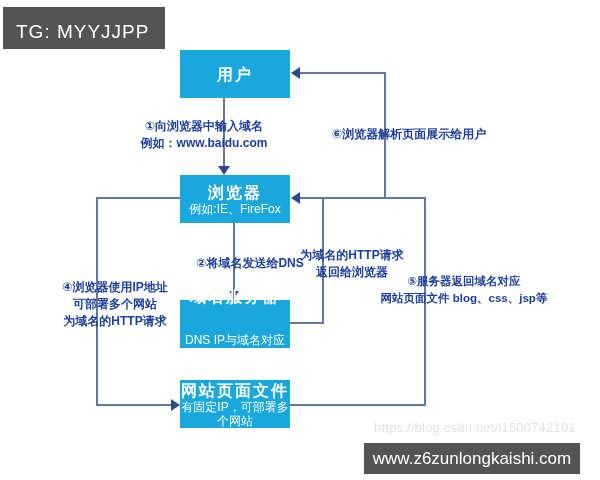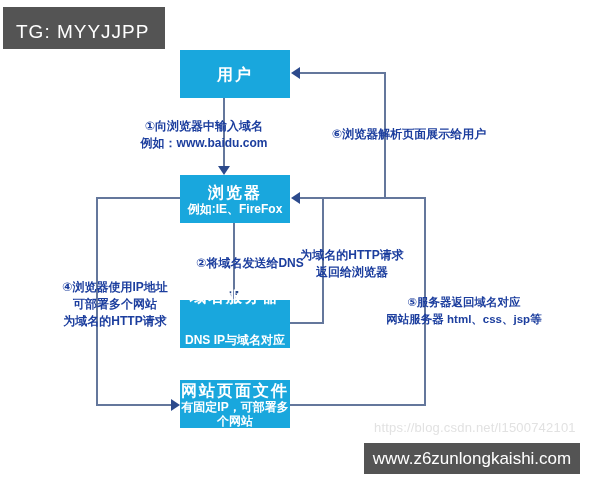--- a/index.html
+++ b/index.html
@@ -31,21 +31,21 @@
   
   .node {
     position: absolute;
     width: 110px; height: 48px;
     background: var(--node-fill, #19a7dd);
     color: #ffffff; text-align: center;
     display: flex; flex-direction: column; justify-content: center;
     overflow: visible;
   }
   .node .title { font-weight: bold; font-size: 16px; letter-spacing: 2px; line-height: 19px; }
-  .node .subtitle { font-weight: bold; font-size: 12px; line-height: 14px; letter-spacing: 0; }
+  .node .subtitle { font-weight: normal; font-size: 12px; line-height: 14px; letter-spacing: 0; }
   .node-user     { left: 180px; top: 50px; justify-content: center;  }
   .node-browser  { left: 180px; top: 175px; }
   .node-dns      { left: 180px; top: 300px; gap: 27px; }
   .node-web      { left: 180px; top: 380px; }
 
   
   .line { position: absolute; background: var(--connector, #64779c); }
 
   
   .arrow { position: absolute; width: 0; height: 0; }
@@ -58,21 +58,21 @@
     position: absolute;
     color: var(--label-text, #1c3e9e);
     font-weight: bold; font-size: 12px; line-height: 17px;
     text-align: center;
   }
   .step-1 { left: 140px; top: 118px; width: 128px; }
   .step-6 { left: 332px; top: 126px; width: 172px; text-align: left; }
   .step-2 { left: 190px; top: 255px; width: 120px; }
   .step-3 { left: 290px; top: 247px; width: 124px; }
   .step-4 { left: 58px;  top: 279px; width: 114px; text-align: center; }
-  .step-5 { left: 378px; top: 294px; width: 172px; font-size: 11.5px; }
+  .step-5 { left: 378px; top: 273px; width: 172px; font-size: 11.5px; }
 
   .watermark {
     position: absolute; left: 374px; top: 420px;
     color: var(--watermark-text, #e2e2e2);
     font-size: 13px; letter-spacing: 0.2px; text-align: center;
   }
 </style>
 </head>
 <body>
 
@@ -139,21 +139,21 @@
   </div>
 
   <div class="step step-4">
     <div>④浏览器使用IP地址</div>
     <div>可部署多个网站</div>
     <div>为域名的HTTP请求</div>
   </div>
 
   <div class="step step-5">
     <div>⑤服务器返回域名对应</div>
-    <div>网站服务器 html、css、jsp等</div>
+    <div>网站页面文件 blog、css、jsp等</div>
   </div>
 
   <div class="watermark">https://blog.csdn.net/l1500742101</div>
 
   <div class="site-banner">
     <span>www.z6zunlongkaishi.com</span>
   </div>
 
 </div>
 

